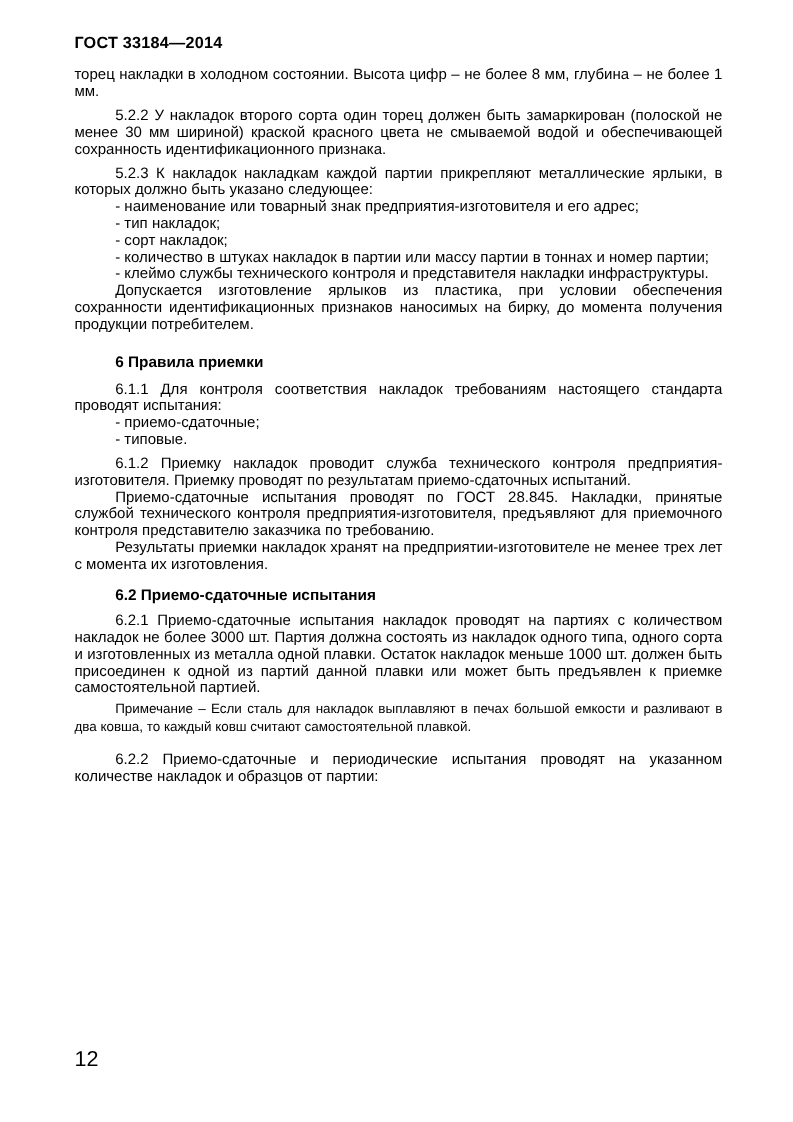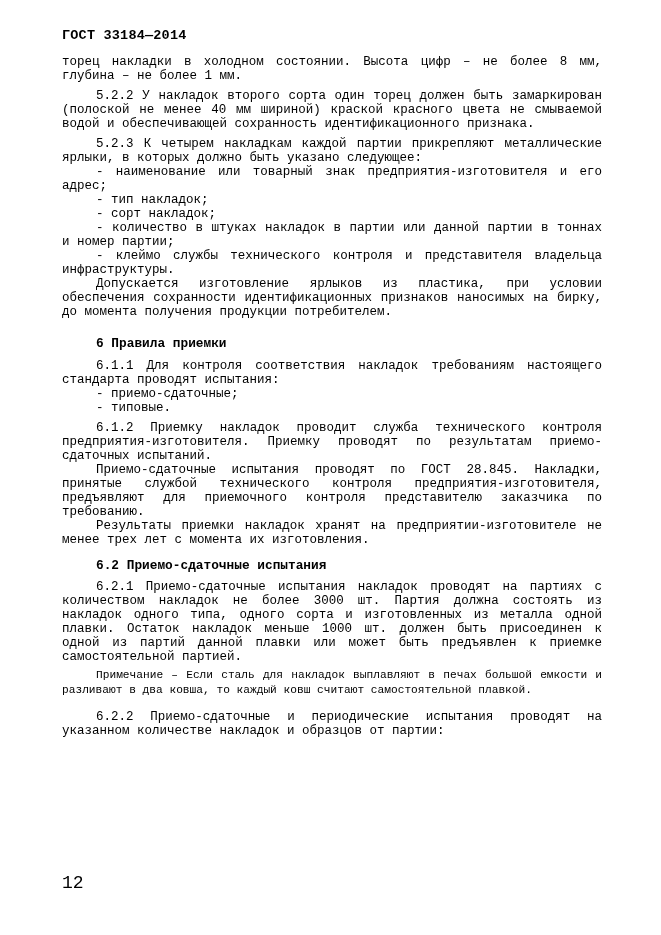--- a/index.html
+++ b/index.html
@@ -1,15 +1,15 @@
 <!DOCTYPE html>
 <html><head>
 <meta charset="utf-8">
 <style>
-  * { box-sizing: border-box; font-family: Liberation Mono, monospace; }
+  * { box-sizing: border-box; }
   html, body { margin: 0; padding: 0; }
   body {
     width: 661px;
     height: 935px;
     background: #ffffff;
     font-family: "Liberation Sans", sans-serif;
     color: #000000;
   }
   .page {
     position: relative;
@@ -70,28 +70,28 @@
 </head>
 <body>
 
 <div class="page">
   <div class="content">
 
     <p class="doc-code">ГОСТ 33184—2014</p>
 
     <p class="p no-indent">торец накладки в холодном состоянии. Высота цифр – не более 8 мм, глубина – не более 1 мм.</p>
 
-    <p class="p sp">5.2.2 У накладок второго сорта один торец должен быть замаркирован (полоской не менее 40 мм шириной) краской красного цвета не смываемой водой и обеспечивающей сохранность идентификационного признака.</p>
+    <p class="p sp">5.2.2 У накладок второго сорта один торец должен быть замаркирован (полоской не менее 30 мм шириной) краской красного цвета не смываемой водой и обеспечивающей сохранность идентификационного признака.</p>
 
-    <p class="p sp">5.2.3 К четырем накладкам каждой партии прикрепляют металлические ярлыки, в которых должно быть указано следующее:</p>
+    <p class="p sp">5.2.3 К накладок накладкам каждой партии прикрепляют металлические ярлыки, в которых должно быть указано следующее:</p>
     <p class="p">- наименование или товарный знак предприятия-изготовителя и его адрес;</p>
     <p class="p">- тип накладок;</p>
     <p class="p">- сорт накладок;</p>
-    <p class="p">- количество в штуках накладок в партии или данной партии в тоннах и номер партии;</p>
-    <p class="p">- клеймо службы технического контроля и представителя владельца инфраструктуры.</p>
+    <p class="p">- количество в штуках накладок в партии или массу партии в тоннах и номер партии;</p>
+    <p class="p">- клеймо службы технического контроля и представителя накладки инфраструктуры.</p>
     <p class="p">Допускается изготовление ярлыков из пластика, при условии обеспечения сохранности идентификационных признаков наносимых на бирку, до момента получения продукции потребителем.</p>
 
     <p class="h-sec">6 Правила приемки</p>
 
 
     <p class="p sp">6.1.1 Для контроля соответствия накладок требованиям настоящего стандарта проводят испытания:</p>
     <p class="p">- приемо-сдаточные;</p>
     <p class="p">- типовые.</p>
 
     <p class="p sp">6.1.2 Приемку накладок проводит служба технического контроля предприятия-изготовителя. Приемку проводят по результатам приемо-сдаточных испытаний.</p>

